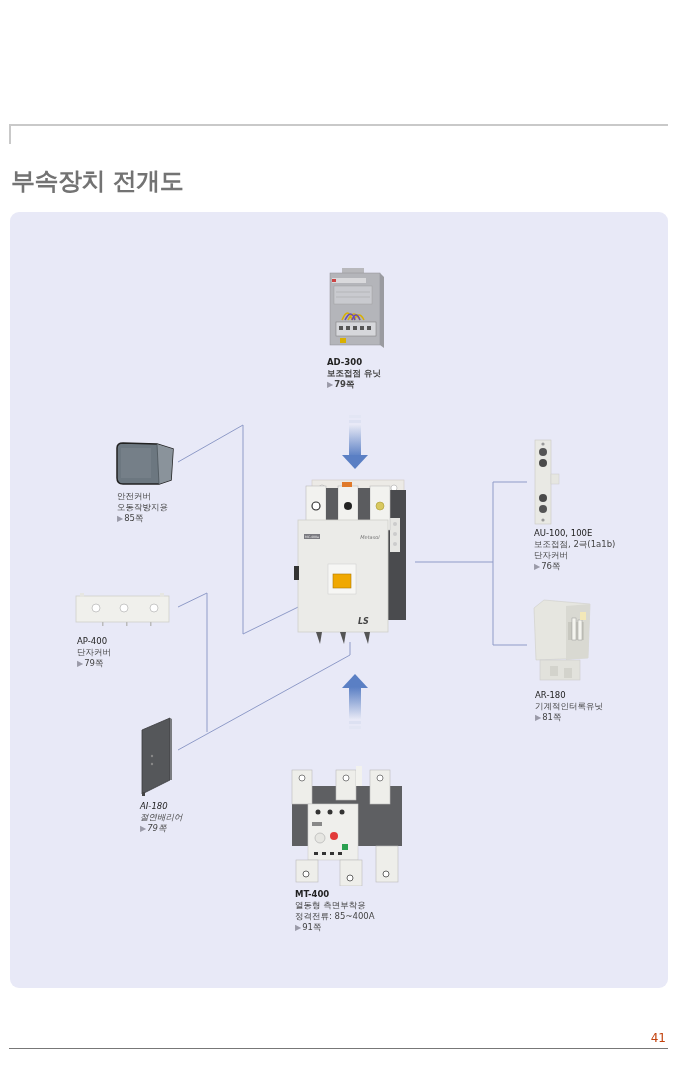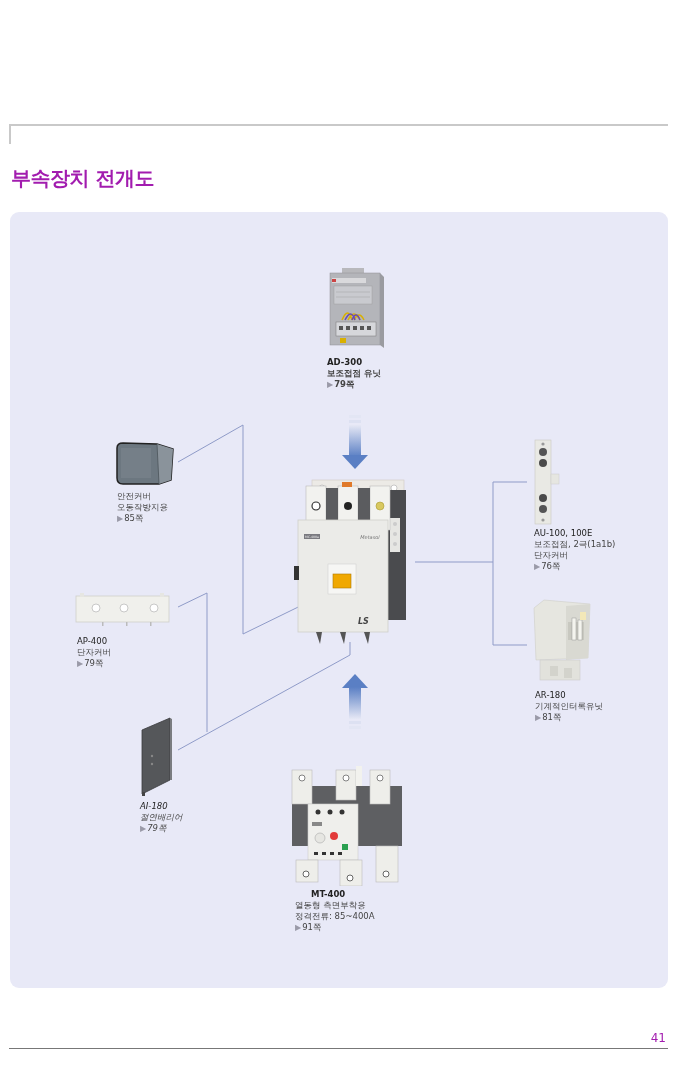--- a/index.html
+++ b/index.html
@@ -9,37 +9,37 @@
     font-family: "DejaVu Sans", "Liberation Sans", sans-serif;
     color: #333;
   }
   .top-rule {
     position: absolute; left: 9px; top: 124px; width: 659px; height: 20px;
     border-top: 2px solid #c9c9c9; border-left: 2px solid #c9c9c9;
     box-sizing: border-box;
   }
   .page-title {
     position: absolute; left: 11px; top: 165px;
-    font-size: 20px; font-weight: bold; color: #a21caf; letter-spacing: -0.5px;
+    font-size: 24px; font-weight: bold; color: #737373; letter-spacing: -0.5px;
   }
   .panel {
     position: absolute; left: 10px; top: 212px; width: 658px; height: 776px;
     background: #e8e9f7; border-radius: 9px;
   }
   .conn { position: absolute; left: 0; top: 0; width: 680px; height: 1088px; pointer-events: none; }
   .caption {
     position: absolute; font-size: 8.5px; line-height: 11px; color: #444;
   }
   .caption .model { color: #222; }
-  .caption .model.bold { font-weight: bold; margin-left: 16px; }
+  .caption .model.bold { font-weight: bold; }
   .caption .ref .tri { color: #9a9aa8; font-size: 8px; margin-right: 1px; }
   .item { position: absolute; }
   .arrow { position: absolute; }
   .page-num {
-    position: absolute; right: 14px; top: 1031px; font-size: 12px; color: #a21caf;
+    position: absolute; right: 14px; top: 1031px; font-size: 12px; color: #c2410c;
   }
   .bottom-rule {
     position: absolute; left: 9px; top: 1048px; width: 659px; height: 0;
     border-top: 1.5px solid #777;
   }
 </style>
 </head>
 <body>
 
 <div class="top-rule"></div>

